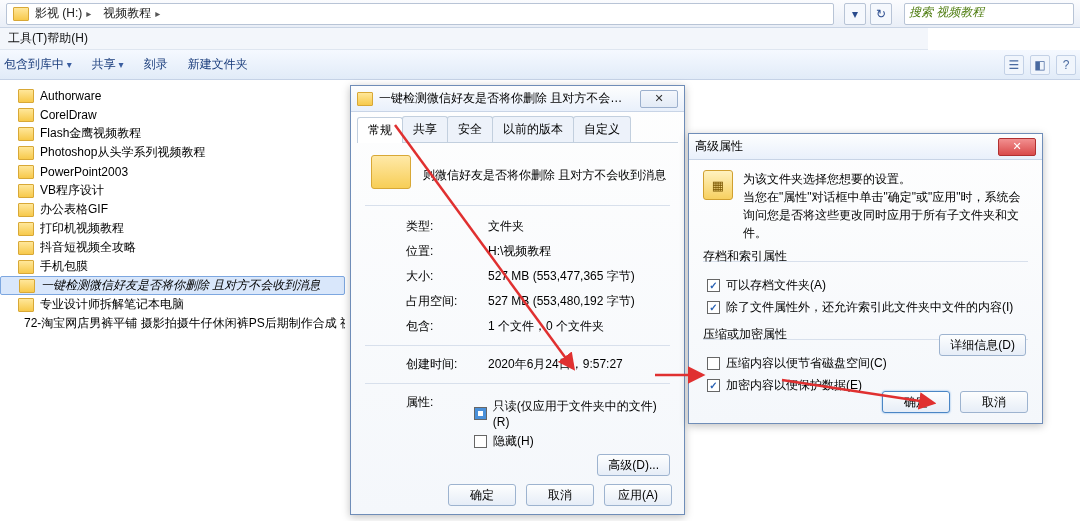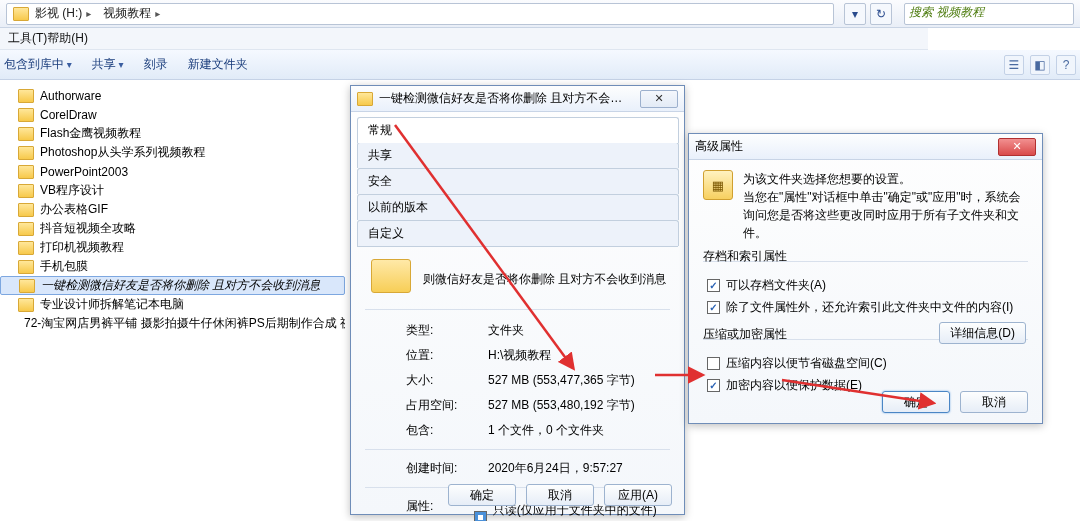--- a/index.html
+++ b/index.html
@@ -33,21 +33,21 @@
   .zip{background:repeating-linear-gradient(90deg,#6ab04c 0 3px,#eb4d4b 3px 6px,#2e86de 6px 9px);}
 
   
   .dialog { position:absolute; border:1px solid #6f8db8; background:linear-gradient(#fefefe,#f4f7fb); box-shadow:0 2px 8px rgba(0,0,0,.25); }
   .dlg-title { height:26px; background:linear-gradient(#fdfefe,#e9f0fb); border-bottom:1px solid #c8d4e6; display:flex; align-items:center; padding:0 6px; gap:6px;}
   .dlg-title .title-text{flex:1; overflow:hidden; text-overflow:ellipsis; white-space:nowrap; color:#000;}
   .dlg-close{width:38px;height:18px;border:1px solid #9cb0cd;border-radius:2px;background:linear-gradient(#f4f7fc,#e3ebf6);display:flex;align-items:center;justify-content:center;color:#333;font-size:11px;}
   .dlg-close.red{background:linear-gradient(#f29090,#d94a4a);color:#fff;border-color:#b03030;}
 
   #props-dialog{ left:350px; top:85px; width:335px; height:430px;}
-  .tabs{display:flex;border-bottom:1px solid #c2cfde;margin:4px 6px 0;flex-direction:column;}
+  .tabs{display:flex;border-bottom:1px solid #c2cfde;margin:4px 6px 0;}
   .tab{padding:4px 10px;border:1px solid #c2cfde;border-bottom:none;margin-right:-1px;background:#edf2fa;border-radius:3px 3px 0 0;}
   .tab.active{background:#fff;position:relative;top:1px;}
   .tab-body{padding:10px 14px;}
   .big-folder{width:40px;height:34px;margin:2px 0 8px 6px;background:linear-gradient(#ffe9a8,#f7ce57);border:1px solid #d8a836;border-radius:3px;display:inline-block;}
   .ftitle-row{display:flex;align-items:center;gap:12px;border-bottom:1px solid #d8e0ec;padding-bottom:8px;margin-bottom:8px;}
   .ftitle-row .ftxt{white-space:nowrap;overflow:hidden;text-overflow:ellipsis;}
   .prop-row{display:flex;gap:22px;padding:4px 0;}
   .prop-row .lbl{width:60px;color:#000;margin-left:41px;}
   .prop-sep{border-top:1px solid #d8e0ec;margin:6px 0;}
   .chk-row{display:flex;align-items:center;gap:6px;margin:4px 0;padding-left:66px;}
@@ -61,21 +61,21 @@
 
   
   #adv-dialog{ left:688px; top:133px; width:355px; height:291px;}
   #adv-dialog .body{padding:10px 14px 0;}
   .adv-header{display:flex;gap:10px;border-bottom:none;margin-bottom:6px;}
   .adv-icon{width:30px;height:30px;border:1px solid #d0a030;background:linear-gradient(#fff2c0,#f7d060);border-radius:3px;display:flex;align-items:center;justify-content:center;font-size:13px;color:#7a5600;}
   .adv-header-text{flex:1;line-height:1.5;}
   .fieldset-label{margin:6px 0 4px;}
   .fieldset{border-top:1px solid #d8e0ec;margin-top:-8px;padding-top:10px;}
   .adv-chk-row{display:flex;align-items:center;gap:6px;margin:5px 0;padding-left:4px;}
-  .adv-detail-btn{position:absolute;right:16px;top:188px;}
+  .adv-detail-btn{position:absolute;right:16px;top:200px;}
   .adv-buttons{position:absolute;right:14px;bottom:10px;display:flex;gap:10px;}
 
   
   svg.arrows{position:absolute;left:0;top:0;width:1080px;height:521px;pointer-events:none;}
 </style>
 </head>
 <body>
 
 <div class="addr-bar">
   <div class="addr-path">
@@ -134,25 +134,25 @@
       <li>
         <span class="ficon folder"></span>
         <span>VB程序设计</span>
       </li>
       <li>
         <span class="ficon folder"></span>
         <span>办公表格GIF</span>
       </li>
       <li>
         <span class="ficon folder"></span>
+        <span>打印机视频教程</span>
+      </li>
+      <li>
+        <span class="ficon folder"></span>
         <span>抖音短视频全攻略</span>
-      </li>
-      <li>
-        <span class="ficon folder"></span>
-        <span>打印机视频教程</span>
       </li>
       <li>
         <span class="ficon folder"></span>
         <span>手机包膜</span>
       </li>
       <li class="selected">
         <span class="ficon folder"></span>
         <span>一键检测微信好友是否将你删除 且对方不会收到消息</span>
       </li>
       <li>

